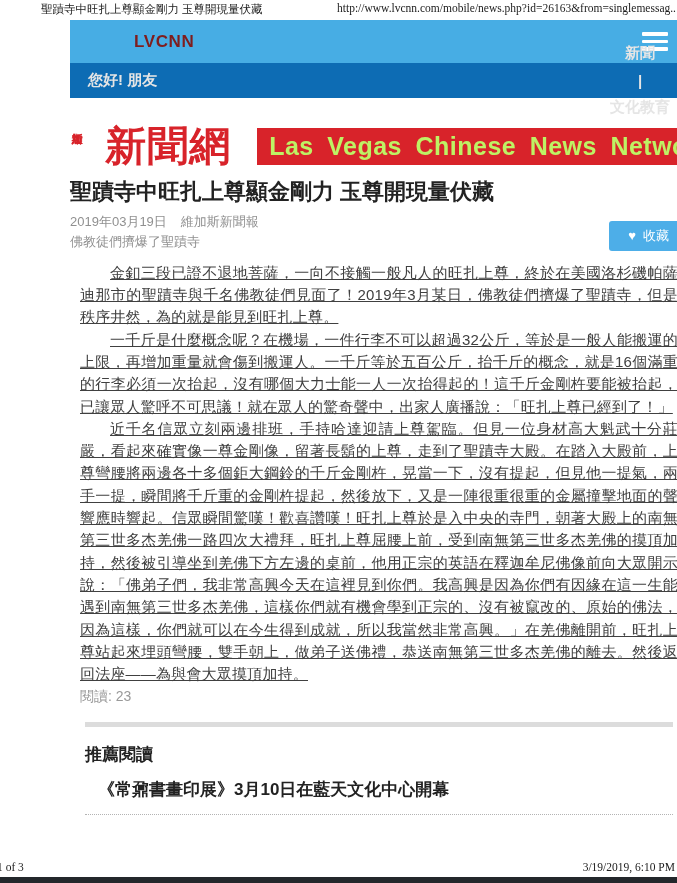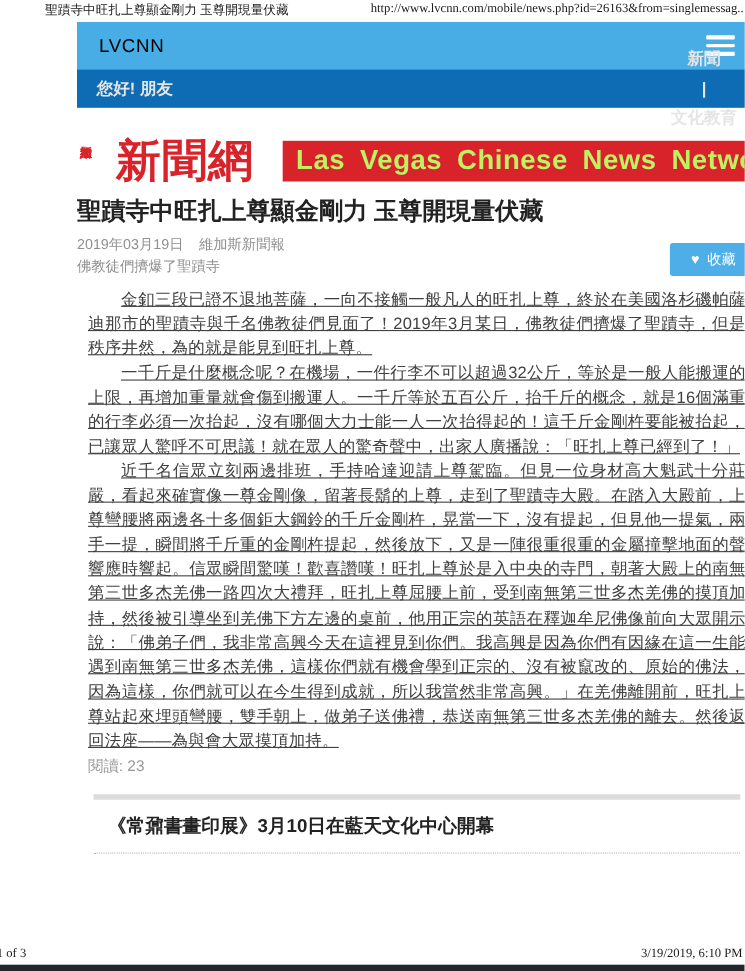--- a/index.html
+++ b/index.html
@@ -26,21 +26,21 @@
   .print-footer .page-num { margin-left:-3px; }
   .bottom-bar { position:absolute; left:0; bottom:0; width:677px; height:6px; background:#23272b; }
 
   
   .content { margin:4px 29px 0 30px; width:618px; }
 
   .navbar {
     background:#47ade4; height:43px;
     display:flex; align-items:center; justify-content:space-between; padding:0 20px;
   }
-  .brand { color:#000000; font-weight:normal; font-size:17px; letter-spacing:.6px; cursor:pointer; }
+  .brand { color:#7f1d1d; font-weight:bold; font-size:17px; letter-spacing:.6px; cursor:pointer;margin-left:44px; }
   .menu-icon { display:flex; flex-direction:column; gap:4px; cursor:pointer; padding:3px 0; }
   .menu-icon i { display:block; width:26px; height:3.5px; background:#fff; border-radius:1px; }
 
   .subnav {
     background:#0d6cb4; height:35px; color:#e5e5e5;
     display:flex; align-items:center; justify-content:space-between; padding:0 18px;
     font-weight:bold; font-size:15px;
   }
   .subnav-right { display:flex; align-items:center; gap:9px;flex-direction:column; }
   .subnav-right .link { cursor:pointer; }
@@ -142,20 +142,21 @@
       <p>近千名信眾立刻兩邊排班，手持哈達迎請上尊駕臨。但見一位身材高大魁武十分莊嚴，看起來確實像一尊金剛像，留著長鬍的上尊，走到了聖蹟寺大殿。在踏入大殿前，上尊彎腰將兩邊各十多個鉅大鋼鈴的千斤金剛杵，晃當一下，沒有提起，但見他一提氣，兩手一提，瞬間將千斤重的金剛杵提起，然後放下，又是一陣很重很重的金屬撞擊地面的聲響應時響起。信眾瞬間驚嘆！歡喜讚嘆！旺扎上尊於是入中央的寺門，朝著大殿上的南無第三世多杰羌佛一路四次大禮拜，旺扎上尊屈腰上前，受到南無第三世多杰羌佛的摸頂加持，然後被引導坐到羌佛下方左邊的桌前，他用正宗的英語在釋迦牟尼佛像前向大眾開示說：「佛弟子們，我非常高興今天在這裡見到你們。我高興是因為你們有因緣在這一生能遇到南無第三世多杰羌佛，這樣你們就有機會學到正宗的、沒有被竄改的、原始的佛法，因為這樣，你們就可以在今生得到成就，所以我當然非常高興。」在羌佛離開前，旺扎上尊站起來埋頭彎腰，雙手朝上，做弟子送佛禮，恭送南無第三世多杰羌佛的離去。然後返回法座——為與會大眾摸頂加持。</p>
     </div>
 
     <div class="read-count">
       <span>閱讀:</span>
       <span>23</span>
     </div>
 
     <div class="divider"></div>
 
+    <h2 class="rec-heading">推薦閱讀</h2>
 
     <div class="rec-item">
       <div class="rec-title">《常鼐書畫印展》3月10日在藍天文化中心開幕</div>
 
     </div>
 
   </div>
 
   <div class="print-footer">
     <span class="page-num">1 of 3</span>

